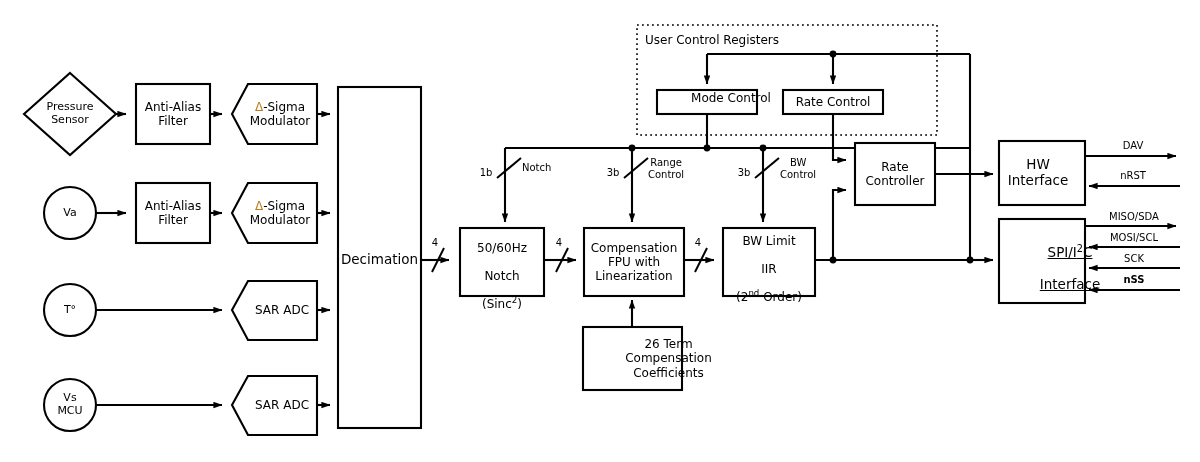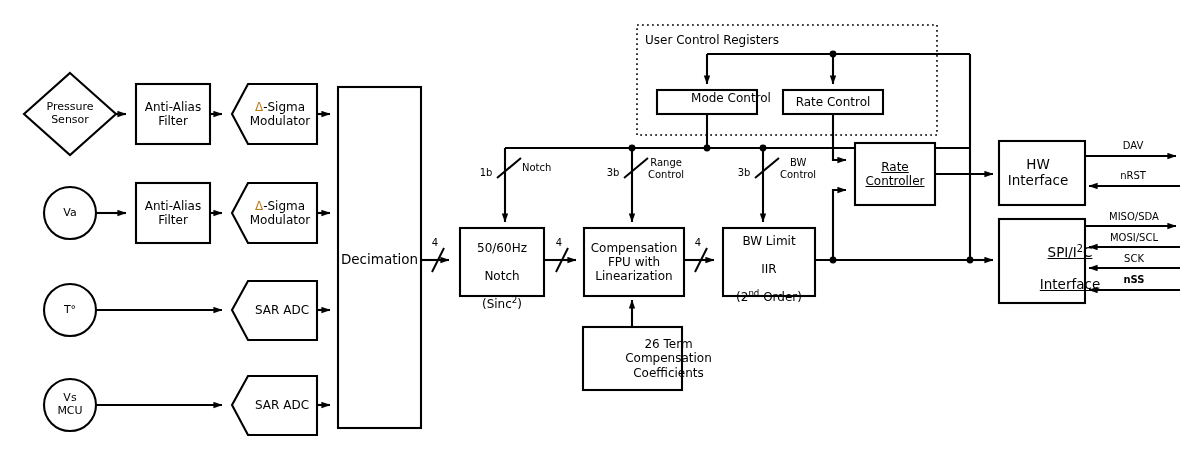--- a/index.html
+++ b/index.html
@@ -188,21 +188,21 @@
     <span>
       <span>BW Limit</span><br>
       <span>IIR</span><br>
       <span>(2</span><sup>nd</sup><span> Order)</span>
     </span>
   </div>
 
   <div class="lbl t12" style="left:645px;top:31px;width:200px;height:18px;justify-content:flex-start;">User Control Registers</div>
   <div class="lbl t12" style="left:681px;top:90px;width:100px;height:16px;">Mode Control</div>
   <div class="lbl t12" style="left:783px;top:90px;width:100px;height:24px;">Rate Control</div>
-  <div class="lbl t12" style="left:855px;top:143px;width:80px;height:62px;text-decoration:underline;">Rate
+  <div class="lbl t12" style="left:855px;top:143px;width:80px;height:62px;">Rate
 Controller</div>
 
   <div class="lbl t10" style="left:428px;top:236px;width:14px;height:14px;">4</div>
   <div class="lbl t10" style="left:552px;top:236px;width:14px;height:14px;">4</div>
   <div class="lbl t10" style="left:691px;top:236px;width:14px;height:14px;">4</div>
 
   <div class="lbl t10" style="left:477px;top:166px;width:18px;height:14px;">1b</div>
   <div class="lbl t10" style="left:604px;top:166px;width:18px;height:14px;">3b</div>
   <div class="lbl t10" style="left:735px;top:166px;width:18px;height:14px;">3b</div>
 

